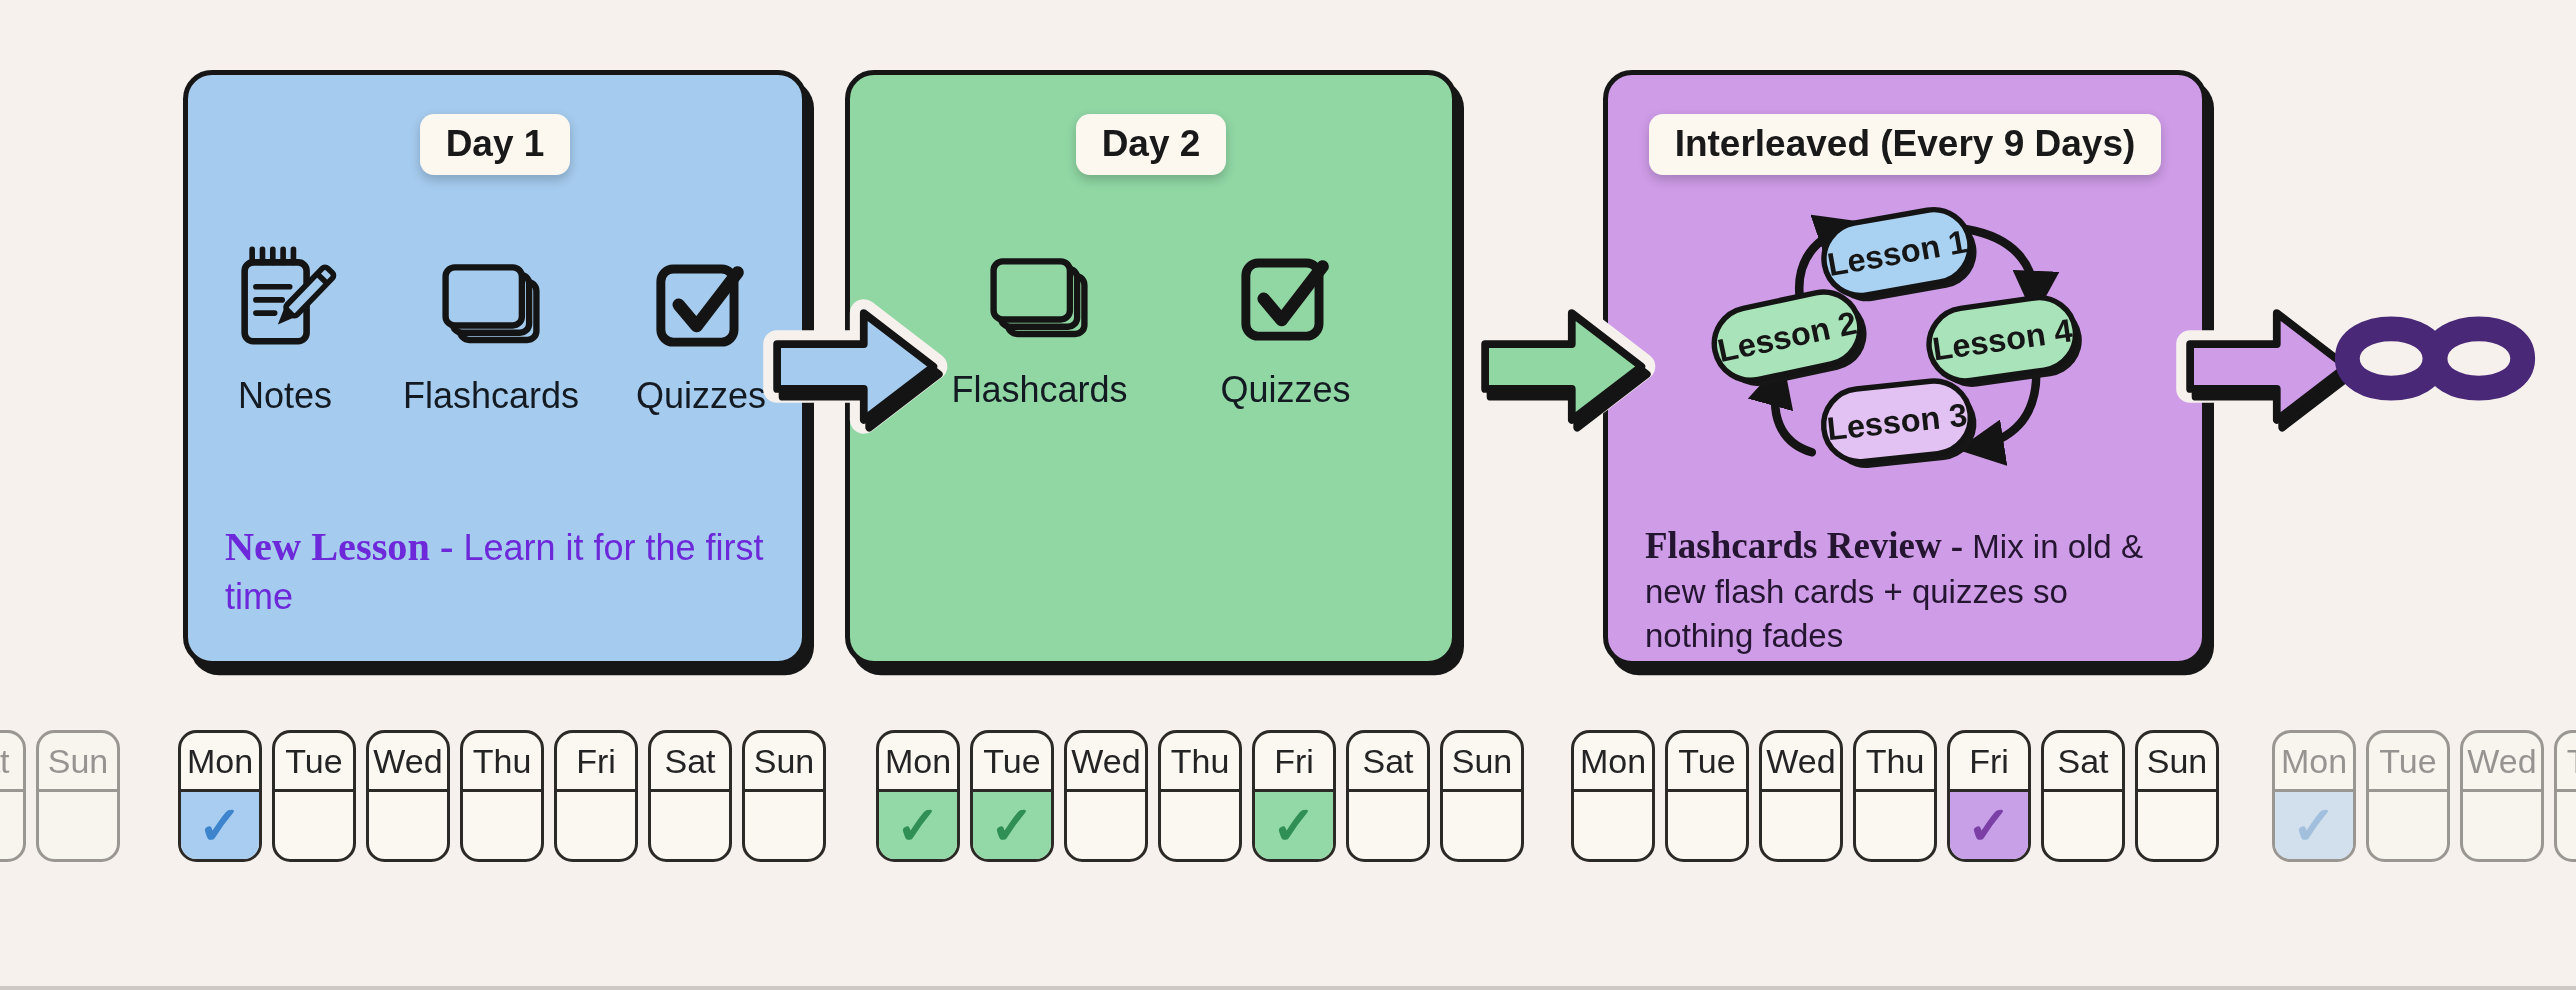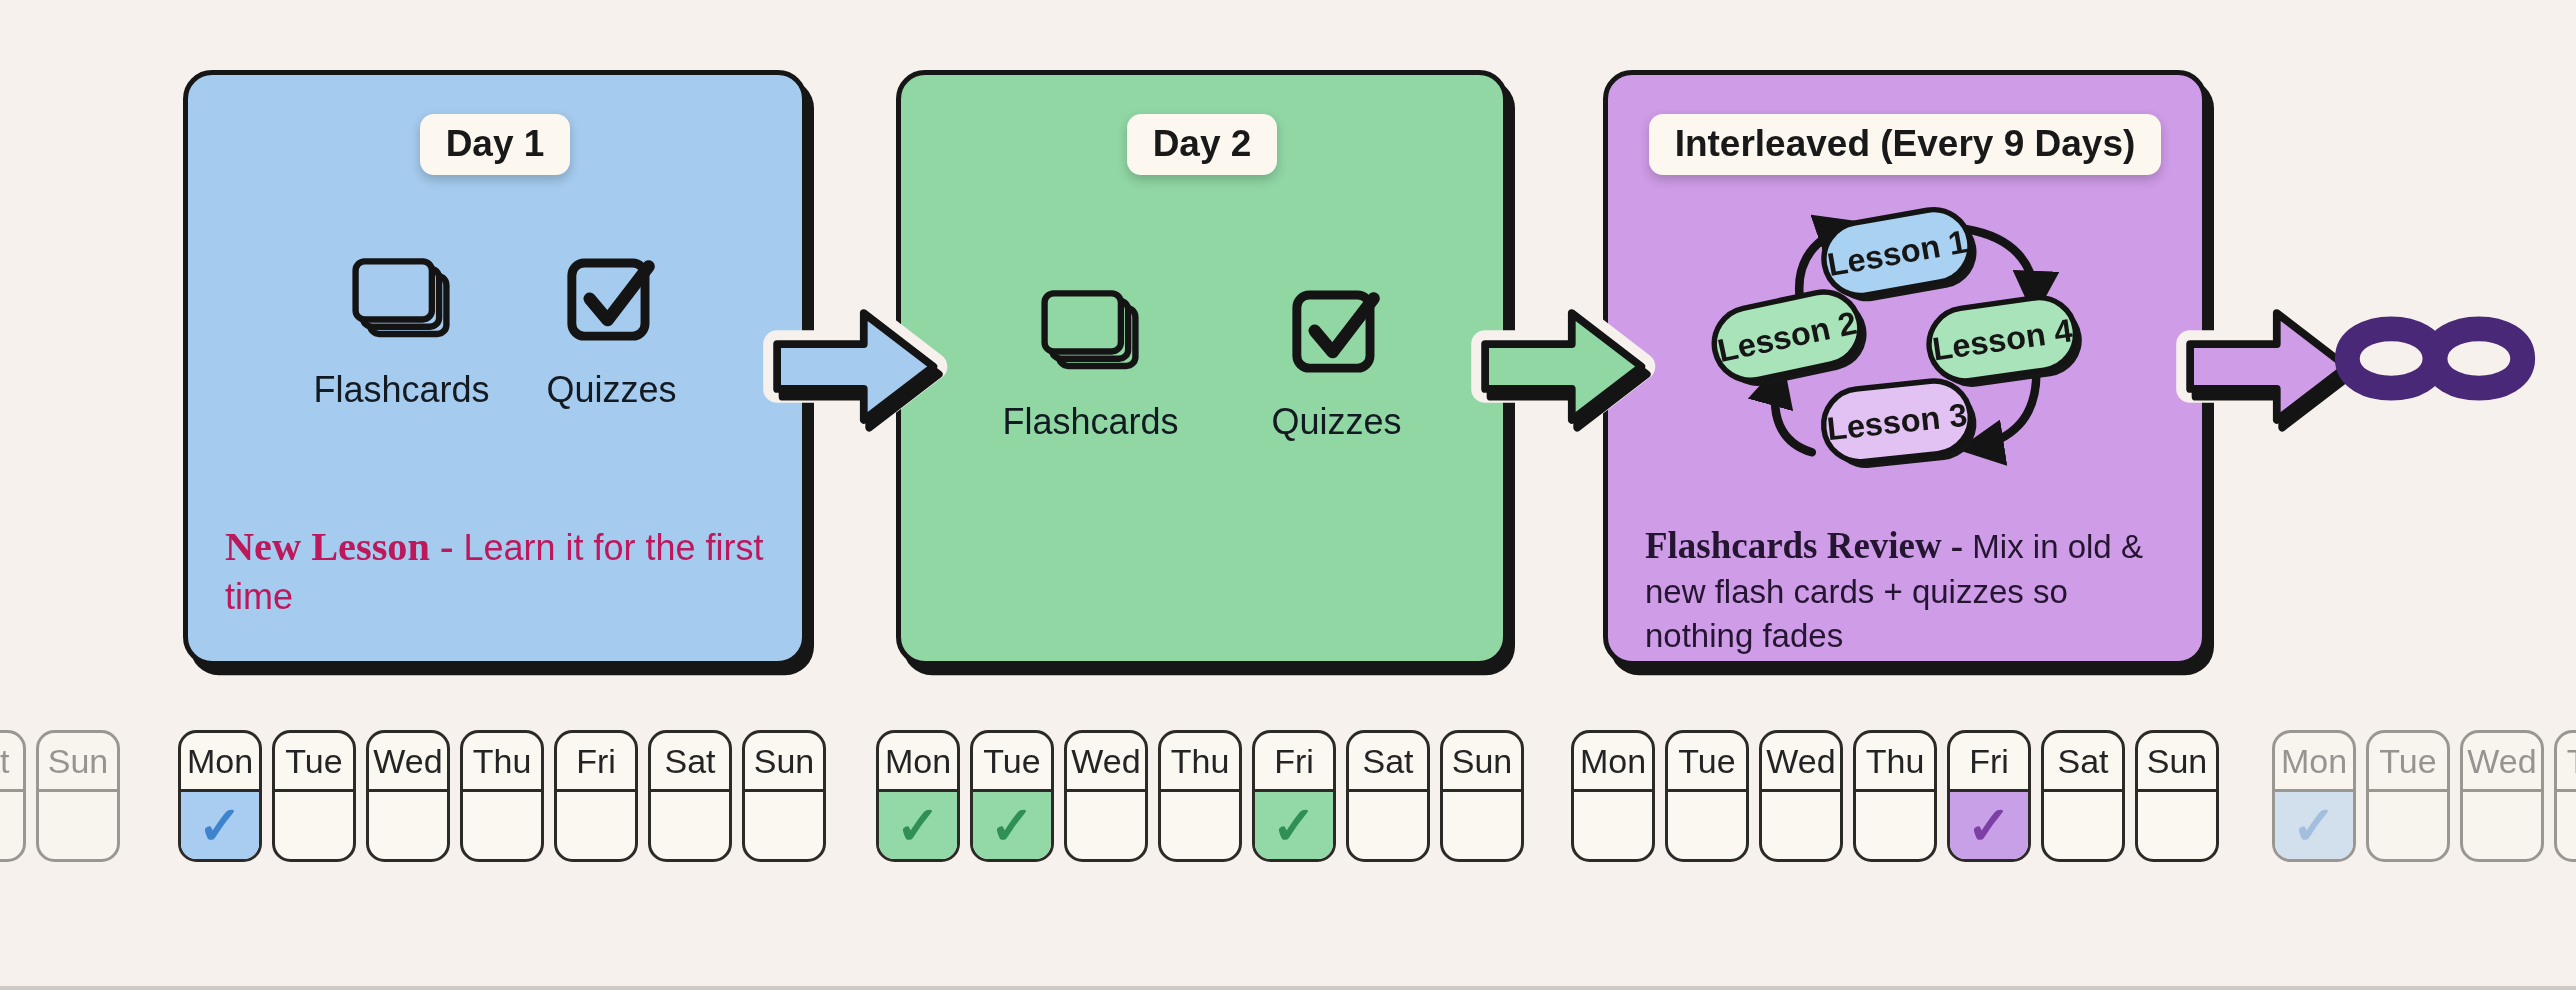--- a/index.html
+++ b/index.html
@@ -10,38 +10,38 @@
   svg{overflow:visible;display:block;}
 
   
   .card{
     position:absolute;top:70px;height:596px;box-sizing:border-box;
     border:5.4px solid #161616;border-radius:29px;
     box-shadow:7px 9.3px 0 #161616;
     display:flex;flex-direction:column;align-items:center;
   }
   .card1{left:183px;width:624px;background:#a5cbee;}
-  .card2{left:896px;width:612px;background:#90d7a4;gap:32px;}
+  .card2{left:845px;width:612px;background:#90d7a4;}
   .card3{left:1603px;width:604px;background:#cf9ce8;}
 
   .badge{
     margin-top:39px;background:#fcf8f0;border-radius:14px;
     padding:9.3px 26px;font-size:37px;font-weight:bold;color:#191919;
     box-shadow:0 4.6px 10.8px rgba(0,0,0,.20);white-space:nowrap;
   }
 
   .icon-row{display:flex;align-items:flex-end;margin-top:63px;}
   .card1 .icon-row{gap:57px;}
   .card2 .icon-row{gap:93px;}
   .icon-item{display:flex;flex-direction:column;align-items:center;gap:15.5px;}
   .icon-label{font-size:36px;color:#141a22;}
 
   .card-body{
     margin-top:auto;align-self:stretch;text-align:left;
-    padding:0 37px 40px 37px;font-size:36px;line-height:1.32;color:#be185d;
+    padding:0 37px 40px 37px;font-size:36px;line-height:1.32;color:#6d28d9;
   }
   .card2 .card-body{color:#14352a;}
   .card3 .card-body{font-size:33px;padding-bottom:34px;color:#241531;}
   .lead{font-family:"Liberation Serif",serif;font-weight:bold;font-size:1.12em;}
 
   .cycle-svg{margin-top:14px;}
 
   
   .flow-arrow{position:absolute;top:293px;width:178px;height:147px;}
   .fa1{left:774px;}
@@ -67,20 +67,35 @@
   .bottom-edge{position:absolute;left:0;right:0;bottom:0;height:4.6px;background:rgba(90,85,80,.25);}
 </style>
 </head>
 <body>
 
 <div id="canvas">
 
   <div class="card card1">
     <div class="badge">Day 1</div>
     <div class="icon-row">
+      <div class="icon-item">
+        <span>
+          <svg viewBox="0 0 130 130" width="122" height="122">
+            <rect x="22" y="26" width="66" height="84" rx="9" fill="#a5cbee" stroke="#141414" stroke-width="7"></rect>
+            <path d="M30,26 V12 M41,26 V12 M52,26 V12 M63,26 V12 M74,26 V12" stroke="#141414" stroke-width="6" stroke-linecap="round" fill="none"></path>
+            <path d="M34,52 h36 M34,66 h28 M34,80 h20" stroke="#141414" stroke-width="6" stroke-linecap="round" fill="none"></path>
+            <g transform="rotate(44 82 66)">
+              <rect x="75" y="22" width="15" height="62" rx="4" fill="#a5cbee" stroke="#141414" stroke-width="6"></rect>
+              <path d="M75,84 L82.5,102 L90,84 Z" fill="#141414"></path>
+              <line x1="75" y1="34" x2="90" y2="34" stroke="#141414" stroke-width="6"></line>
+            </g>
+          </svg>
+        </span>
+        <span class="icon-label">Notes</span>
+      </div>
       <div class="icon-item">
         <span>
           <svg viewBox="0 0 140 120" width="128" height="109">
             <rect x="36" y="34" width="84" height="64" rx="10" fill="#a5cbee" stroke="#141414" stroke-width="7"></rect>
             <rect x="28" y="26" width="84" height="64" rx="10" fill="#a5cbee" stroke="#141414" stroke-width="7"></rect>
             <rect x="20" y="18" width="84" height="64" rx="10" fill="#a5cbee" stroke="#141414" stroke-width="7"></rect>
           </svg>
         </span>
         <span class="icon-label">Flashcards</span>
       </div>

